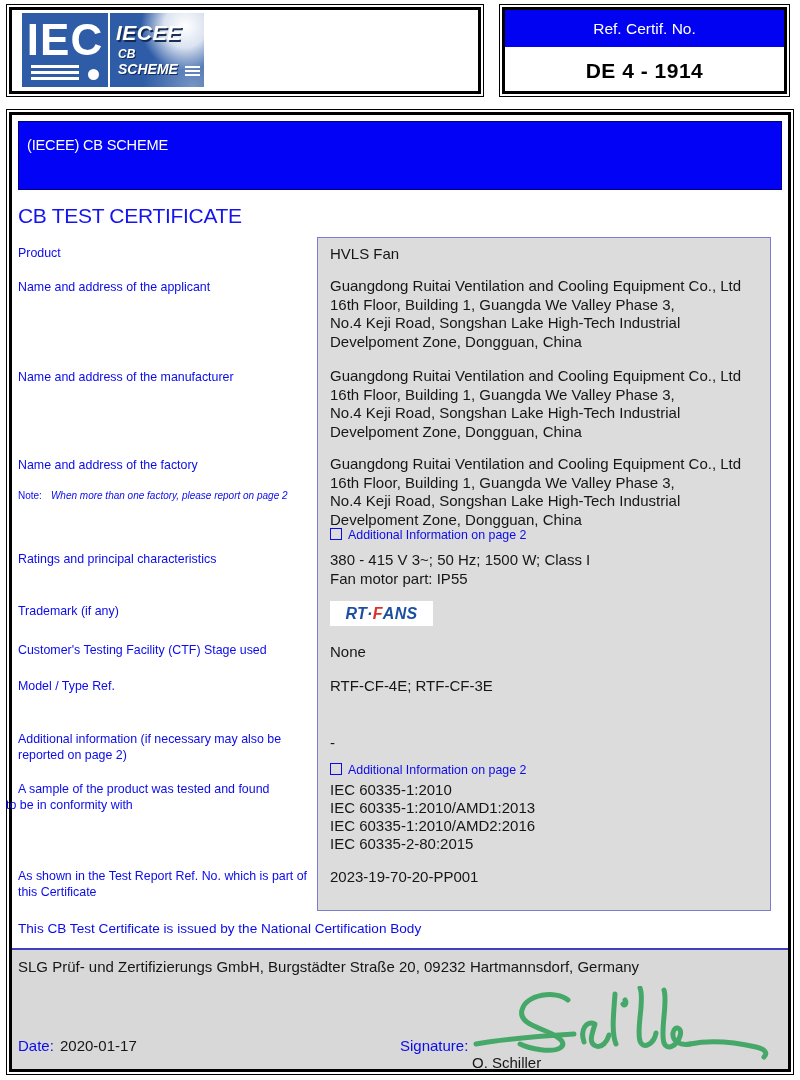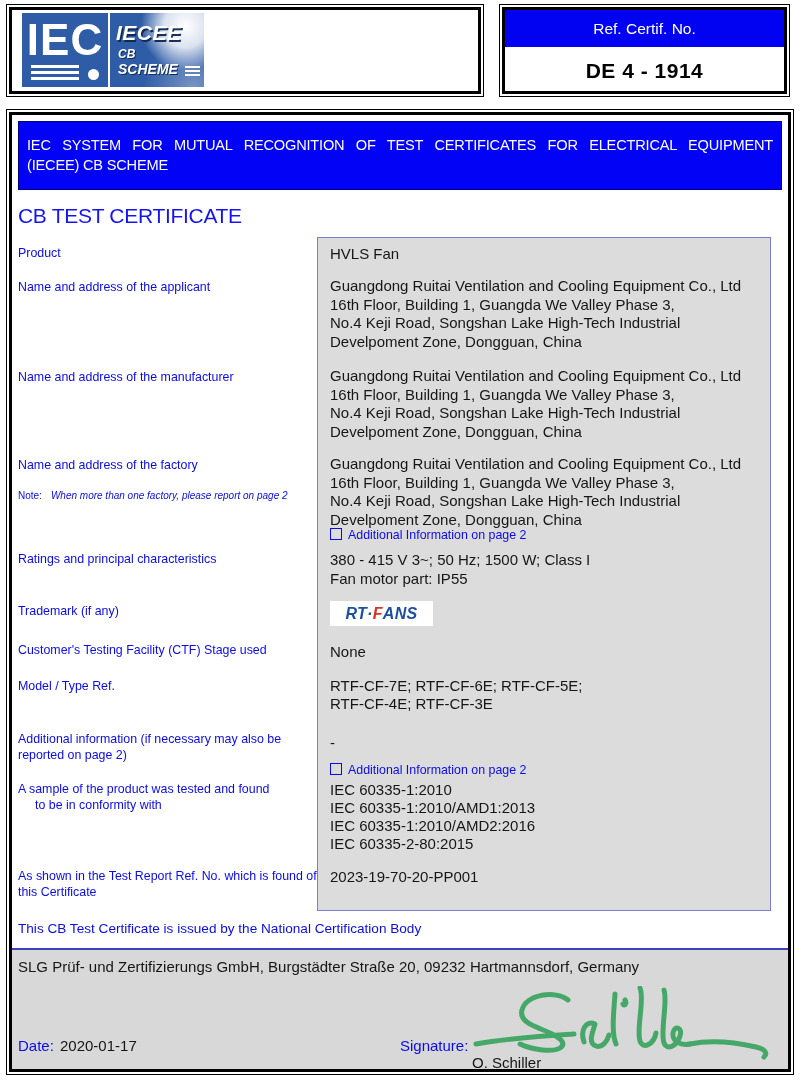--- a/index.html
+++ b/index.html
@@ -107,42 +107,41 @@
   <div class="cb-txt">CB</div>
   <div class="scheme-txt">SCHEME</div>
   <div class="scheme-lines">
       <div></div>
       <div></div>
       <div></div>
     </div>
 </div>
 
 <div class="banner">
-  <div class="banner-l1">IEC SYSTEM FOR MUTUAL RECOGNITION OF TEST CERTIFICATES FOR ELECTRICAL EQUIPMENT</div>
   <div class="banner-l2">(IECEE) CB SCHEME</div>
 </div>
 
 <div class="cert-title">CB TEST CERTIFICATE</div>
 
 <div class="panel"></div>
 
 <div class="lbl" style="left:18px;top:246px;">Product</div>
 <div class="lbl" style="left:18px;top:280px;">Name and address of the applicant</div>
 <div class="lbl" style="left:18px;top:370px;">Name and address of the manufacturer</div>
 <div class="lbl" style="left:18px;top:458px;">Name and address of the factory</div>
 <div class="note" style="left:18px;top:490px;"><span>Note:</span><span class="it">When more than one factory, please report on page 2</span></div>
 <div class="lbl" style="left:18px;top:552px;">Ratings and principal characteristics</div>
 <div class="lbl" style="left:18px;top:604px;">Trademark (if any)</div>
 <div class="lbl" style="left:18px;top:643px;">Customer's Testing Facility (CTF) Stage used</div>
 <div class="lbl" style="left:18px;top:679px;">Model / Type Ref.</div>
 <div class="lbl" style="left:18px;top:732px;">Additional information (if necessary may also be</div>
 <div class="lbl" style="left:18px;top:748px;">reported on page 2)</div>
 <div class="lbl" style="left:18px;top:782px;">A sample of the product was tested and found</div>
-<div class="lbl" style="left:35px;top:798px;">to be in conformity with</div>
-<div class="lbl" style="left:18px;top:869px;">As shown in the Test Report Ref. No. which is found of</div>
+<div class="lbl" style="left:6px;top:798px;">to be in conformity with</div>
+<div class="lbl" style="left:18px;top:869px;">As shown in the Test Report Ref. No. which is part of</div>
 <div class="lbl" style="left:18px;top:885px;">this Certificate</div>
 
 <div class="val" style="left:330px;top:245px;">HVLS Fan</div>
 
 <div class="val val-ml" style="left:330px;top:277px;">
   <div>Guangdong Ruitai Ventilation and Cooling Equipment Co., Ltd</div>
   <div>16th Floor, Building 1, Guangda We Valley Phase 3,</div>
   <div>No.4 Keji Road, Songshan Lake High-Tech Industrial</div>
   <div>Develpoment Zone, Dongguan, China</div>
 </div>
@@ -169,21 +168,20 @@
 
 <div class="tm-box">
   <span class="tm-blue">RT·</span>
     <span class="tm-red">F</span>
     <span class="tm-blue">ANS</span>
 </div>
 
 <div class="val" style="left:330px;top:643px;">None</div>
 
 <div class="val" style="left:330px;top:677px;line-height:18px;">
-  <div>RTF-CF-7E; RTF-CF-6E; RTF-CF-5E;</div>
   <div>RTF-CF-4E; RTF-CF-3E</div>
 </div>
 
 <div class="val" style="left:330px;top:734px;">-</div>
 <div class="addlink" style="left:330px;top:763px;"><span class="cbx"></span><span>Additional Information on page 2</span></div>
 
 <div class="val" style="left:330px;top:781px;line-height:18px;">
   <div>IEC 60335-1:2010</div>
   <div>IEC 60335-1:2010/AMD1:2013</div>
   <div>IEC 60335-1:2010/AMD2:2016</div>

